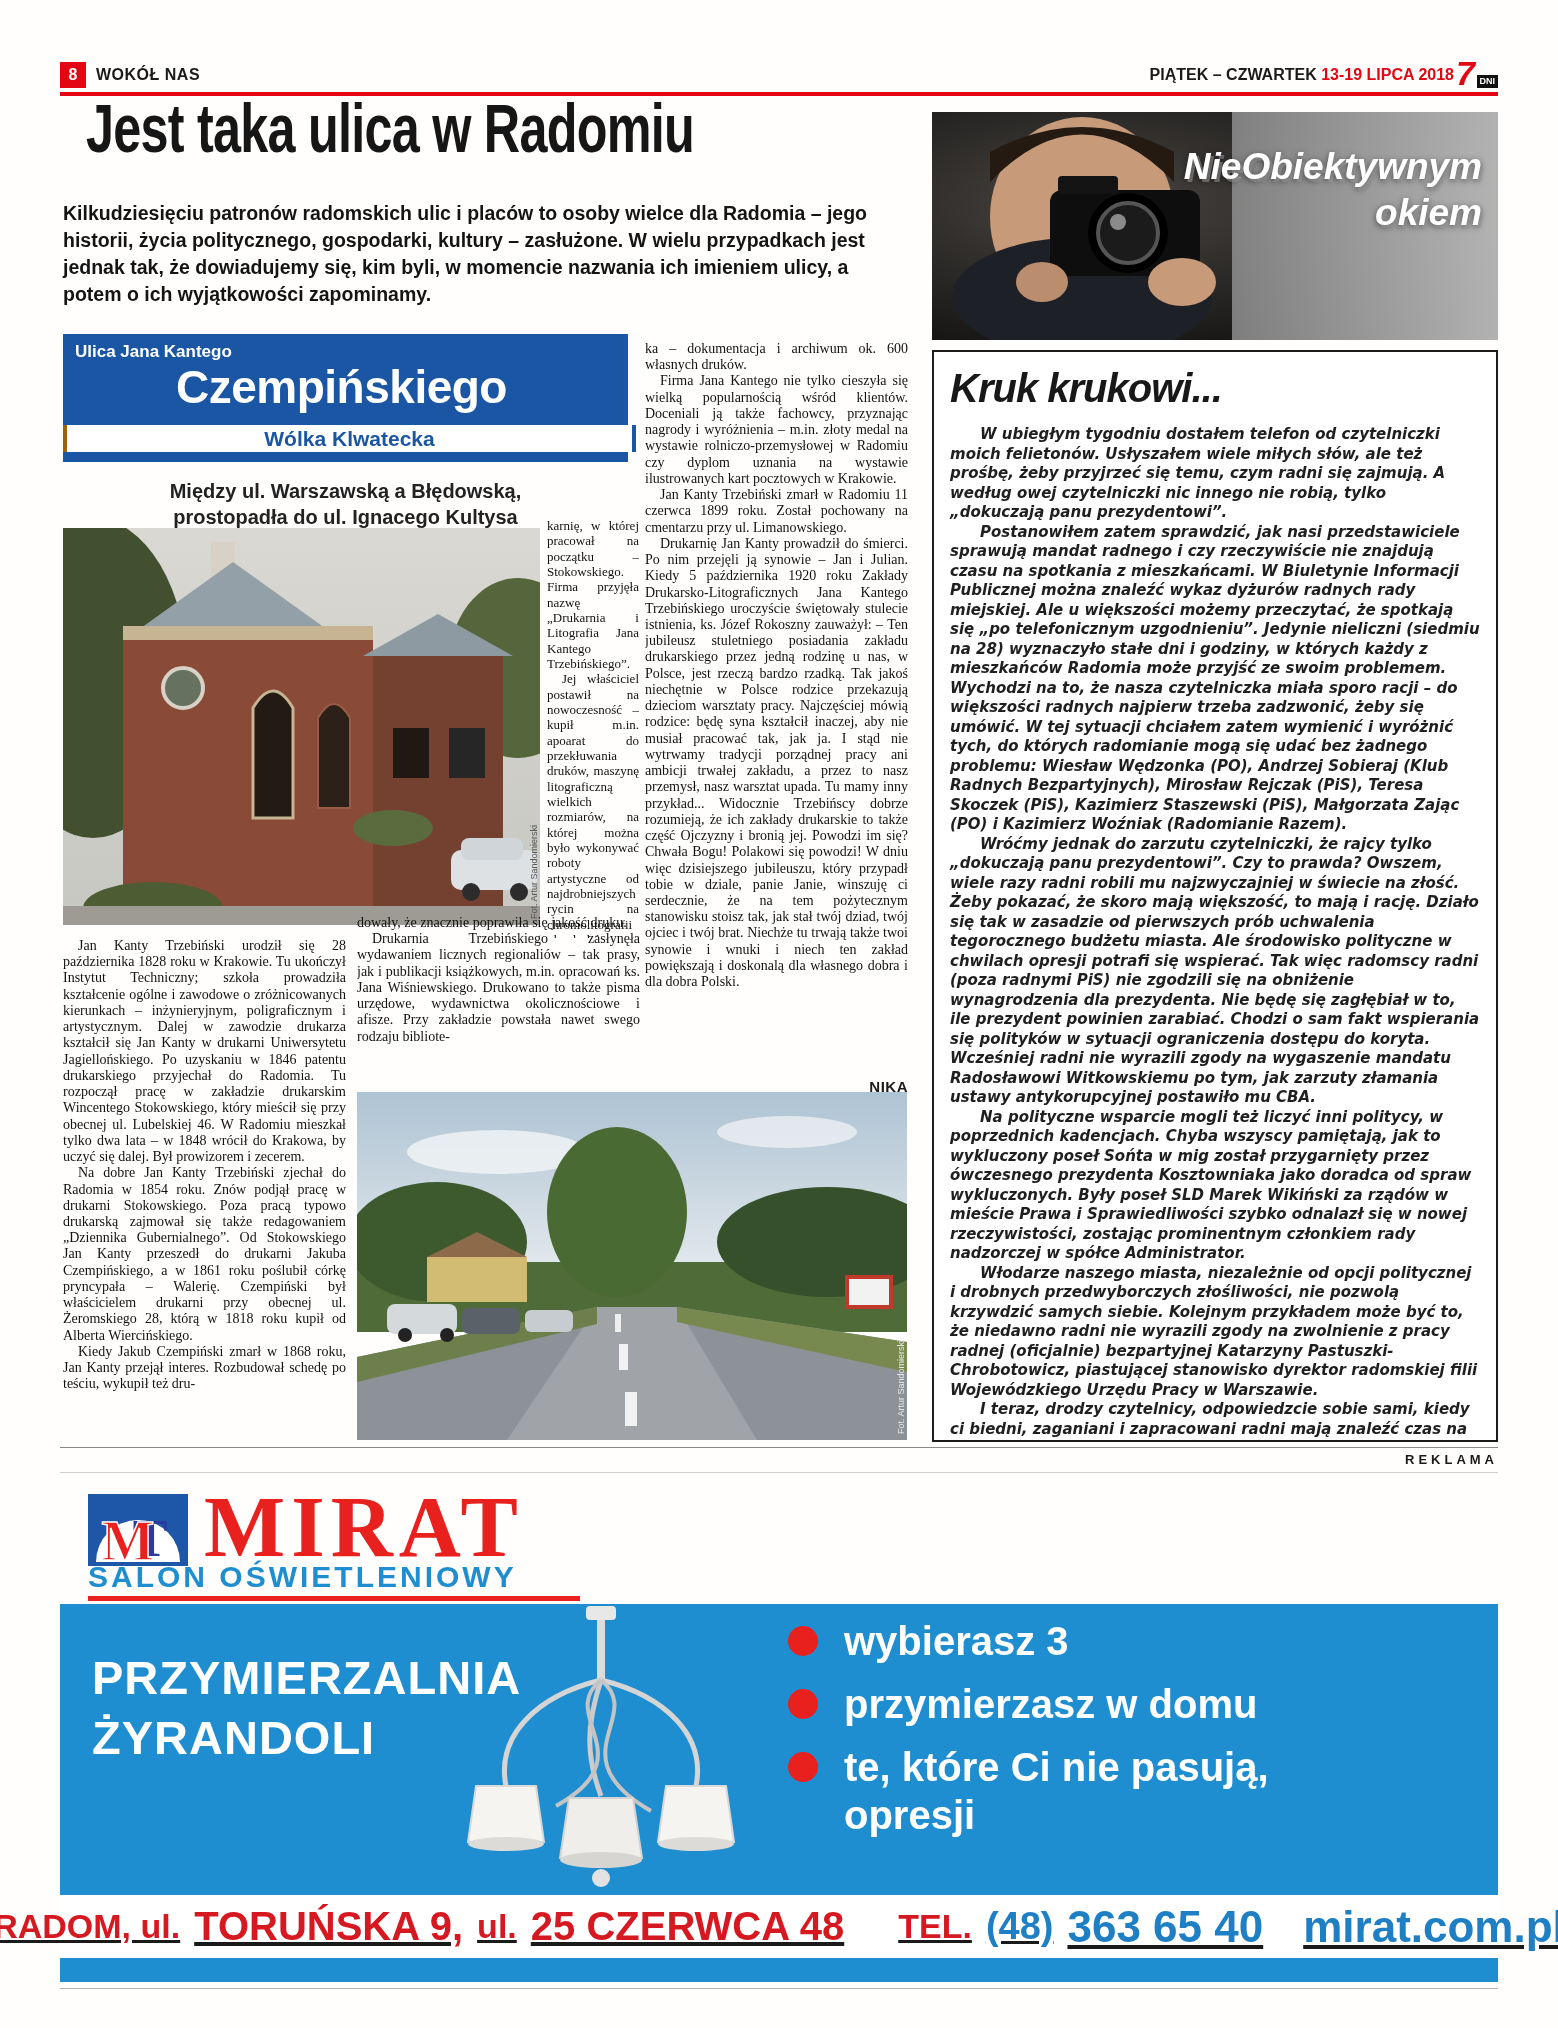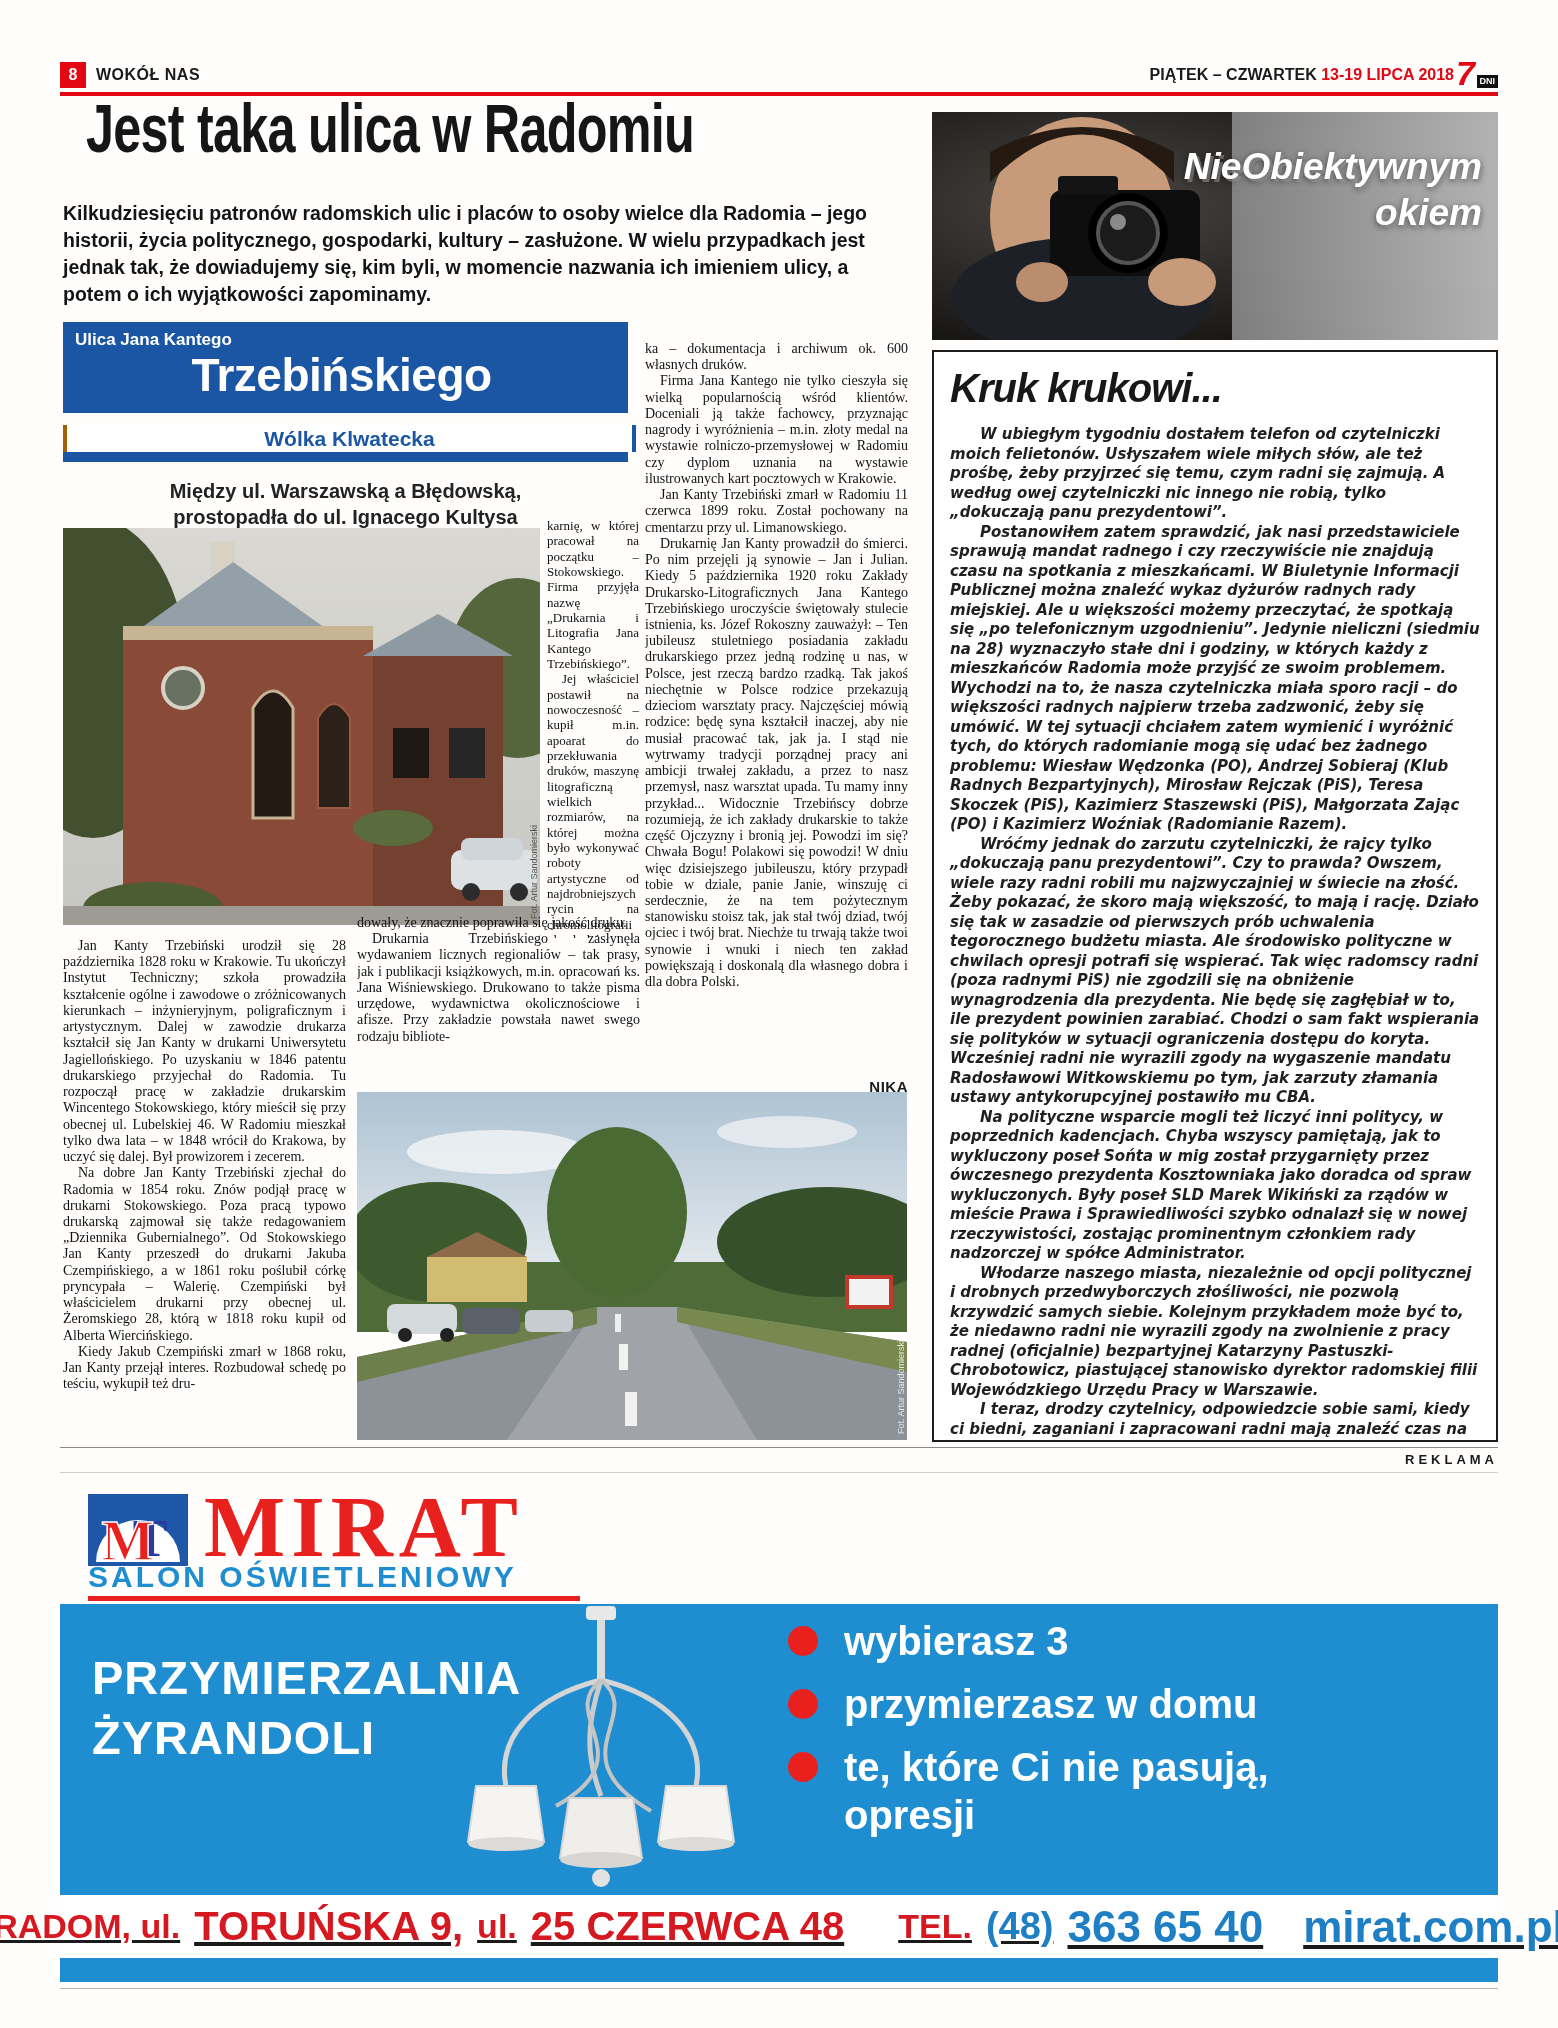--- a/index.html
+++ b/index.html
@@ -18,21 +18,21 @@
   .logo7 .dni{position:absolute;right:0;bottom:2px;background:#111;color:#fff;
               font:700 9px/13px "Liberation Sans",sans-serif;padding:0 3px;}
   .red-rule{left:60px;top:92px;width:1438px;height:4px;background:#e30613;}
 
   
   .headline{left:86px;top:94px;font:800 68px/1 "Liberation Sans",sans-serif;letter-spacing:-1px;
             transform:scaleX(.74);transform-origin:left top;white-space:nowrap;color:#161616;}
   .lead{left:63px;top:200px;width:845px;font:700 19.5px/1.38 "Liberation Sans",sans-serif;color:#141414;}
 
   
-  .street-box{left:63px;top:322px;width:565px;height:91px;background:#1b56a4;color:#fff;}
+  .street-box{left:63px;top:334px;width:565px;height:91px;background:#1b56a4;color:#fff;}
   .street-kicker{position:absolute;left:12px;top:8px;font:700 17px "Liberation Sans",sans-serif;}
   .street-name{position:absolute;left:0;right:8px;top:26px;text-align:center;
                font:800 46px "Liberation Sans",sans-serif;letter-spacing:-.5px;}
   .district-band{left:63px;top:425px;width:565px;height:27px;background:#fff;border-left:4px solid #a16207;
                  border-right:4px solid #1b56a4;text-align:center;
                  font:800 21px/27px "Liberation Sans",sans-serif;color:#1b56a4;}
   .blue-strip{left:63px;top:452px;width:565px;height:10px;background:#1b56a4;}
   .location{left:63px;top:478px;width:565px;text-align:center;
             font:800 20px/1.3 "Liberation Sans",sans-serif;color:#222;}
 
@@ -101,21 +101,21 @@
     <span class="seven">7</span>
     <span class="dni">DNI</span>
   </div>
   <div class="abs red-rule"></div>
 
   <div class="abs headline">Jest taka ulica w Radomiu</div>
   <div class="abs lead">Kilkudziesięciu patronów radomskich ulic i placów to osoby wielce dla Radomia – jego historii, życia politycznego, gospodarki, kultury – zasłużone. W wielu przypadkach jest jednak tak, że dowiadujemy się, kim byli, w momencie nazwania ich imieniem ulicy, a potem o ich wyjątkowości zapominamy.</div>
 
   <div class="abs street-box">
     <div class="street-kicker">Ulica Jana Kantego</div>
-    <div class="street-name">Trzebińskiego</div>
+    <div class="street-name">Czempińskiego</div>
   </div>
   <div class="abs district-band">Wólka Klwatecka</div>
   <div class="abs blue-strip"></div>
   <div class="abs location">
     <div>Między ul. Warszawską a Błędowską,</div>
     <div>prostopadła do ul. Ignacego Kultysa</div>
   </div>
 
   <div class="abs serif-col" style="left:645px;top:341px;width:263px;height:726px;">
     <p class="ni">ka – dokumentacja i archiwum ok. 600 własnych druków.</p>

